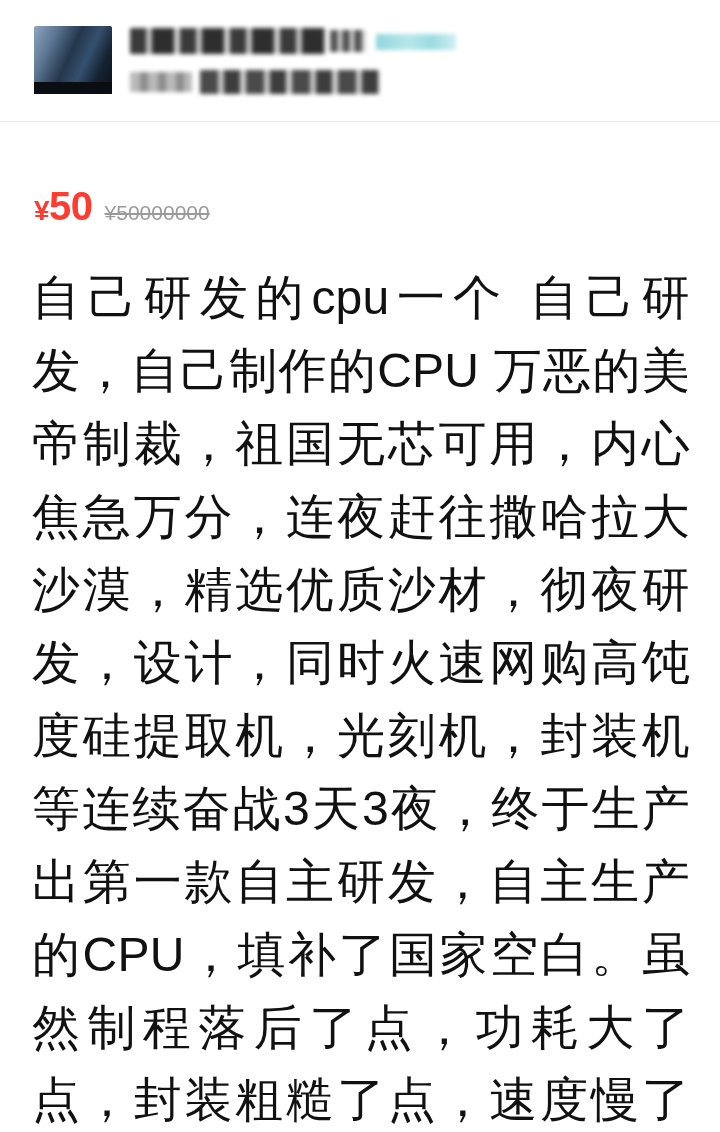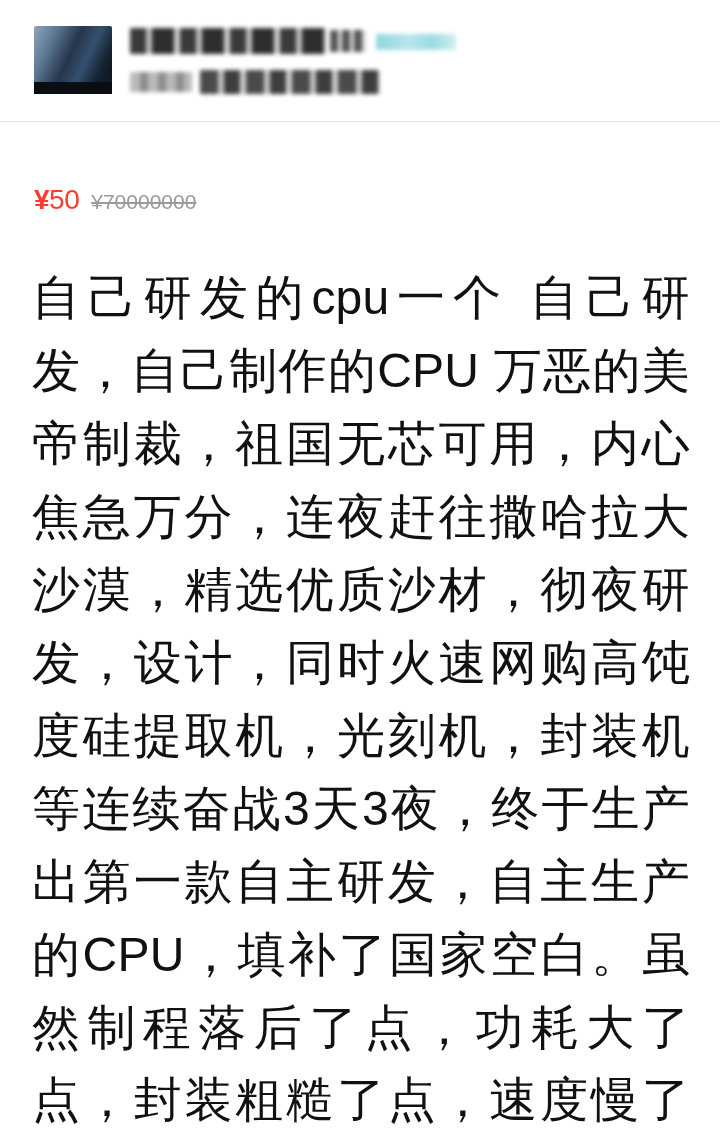--- a/index.html
+++ b/index.html
@@ -98,22 +98,22 @@
     color: #ff3b30;
     font-weight: bold;
     letter-spacing: -0.5px;
     line-height: 1;
   }
   .price-now .cur {
     font-size: 28px;
     font-weight: bold;
   }
   .price-now .amt {
-    font-size: 28px;
-    font-weight: normal;
+    font-size: 40px;
+    font-weight: bold;
   }
   .price-old {
     color: #9a9a9a;
     font-size: 21px;
     text-decoration: line-through;
     line-height: 1;
   }
 
   
   .desc {
@@ -140,18 +140,18 @@
     <div class="redact r-name2"></div>
     <div class="redact r-badge"></div>
     <div class="redact r-sub1"></div>
     <div class="redact r-sub2"></div>
   </div>
 
   <div class="price-row">
     <div class="price-now">
       <span class="cur">¥</span><span class="amt">50</span>
     </div>
-    <div class="price-old">¥70000000</div>
+    <div class="price-old">¥50000000</div>
   </div>
 
   <div class="desc">自己研发的cpu一个 自己研发，自己制作的CPU 万恶的美帝制裁，祖国无芯可用，内心焦急万分，连夜赶往撒哈拉大沙漠，精选优质沙材，彻夜研发，设计，同时火速网购高饨度硅提取机，光刻机，封装机等连续奋战3天3夜，终于生产出第一款自主研发，自主生产的CPU，填补了国家空白。虽然制程落后了点，功耗大了点，封装粗糙了点，速度慢了点 ，性能差了点，但是它便宜啊，只要50元，是的，你没有听错，只要50元，50元你买不了吃亏，50元你买不了上当，要的赶紧下手了，美帝间谍已经盯上我了。</div>
 
 </div>
 
 </body></html>

